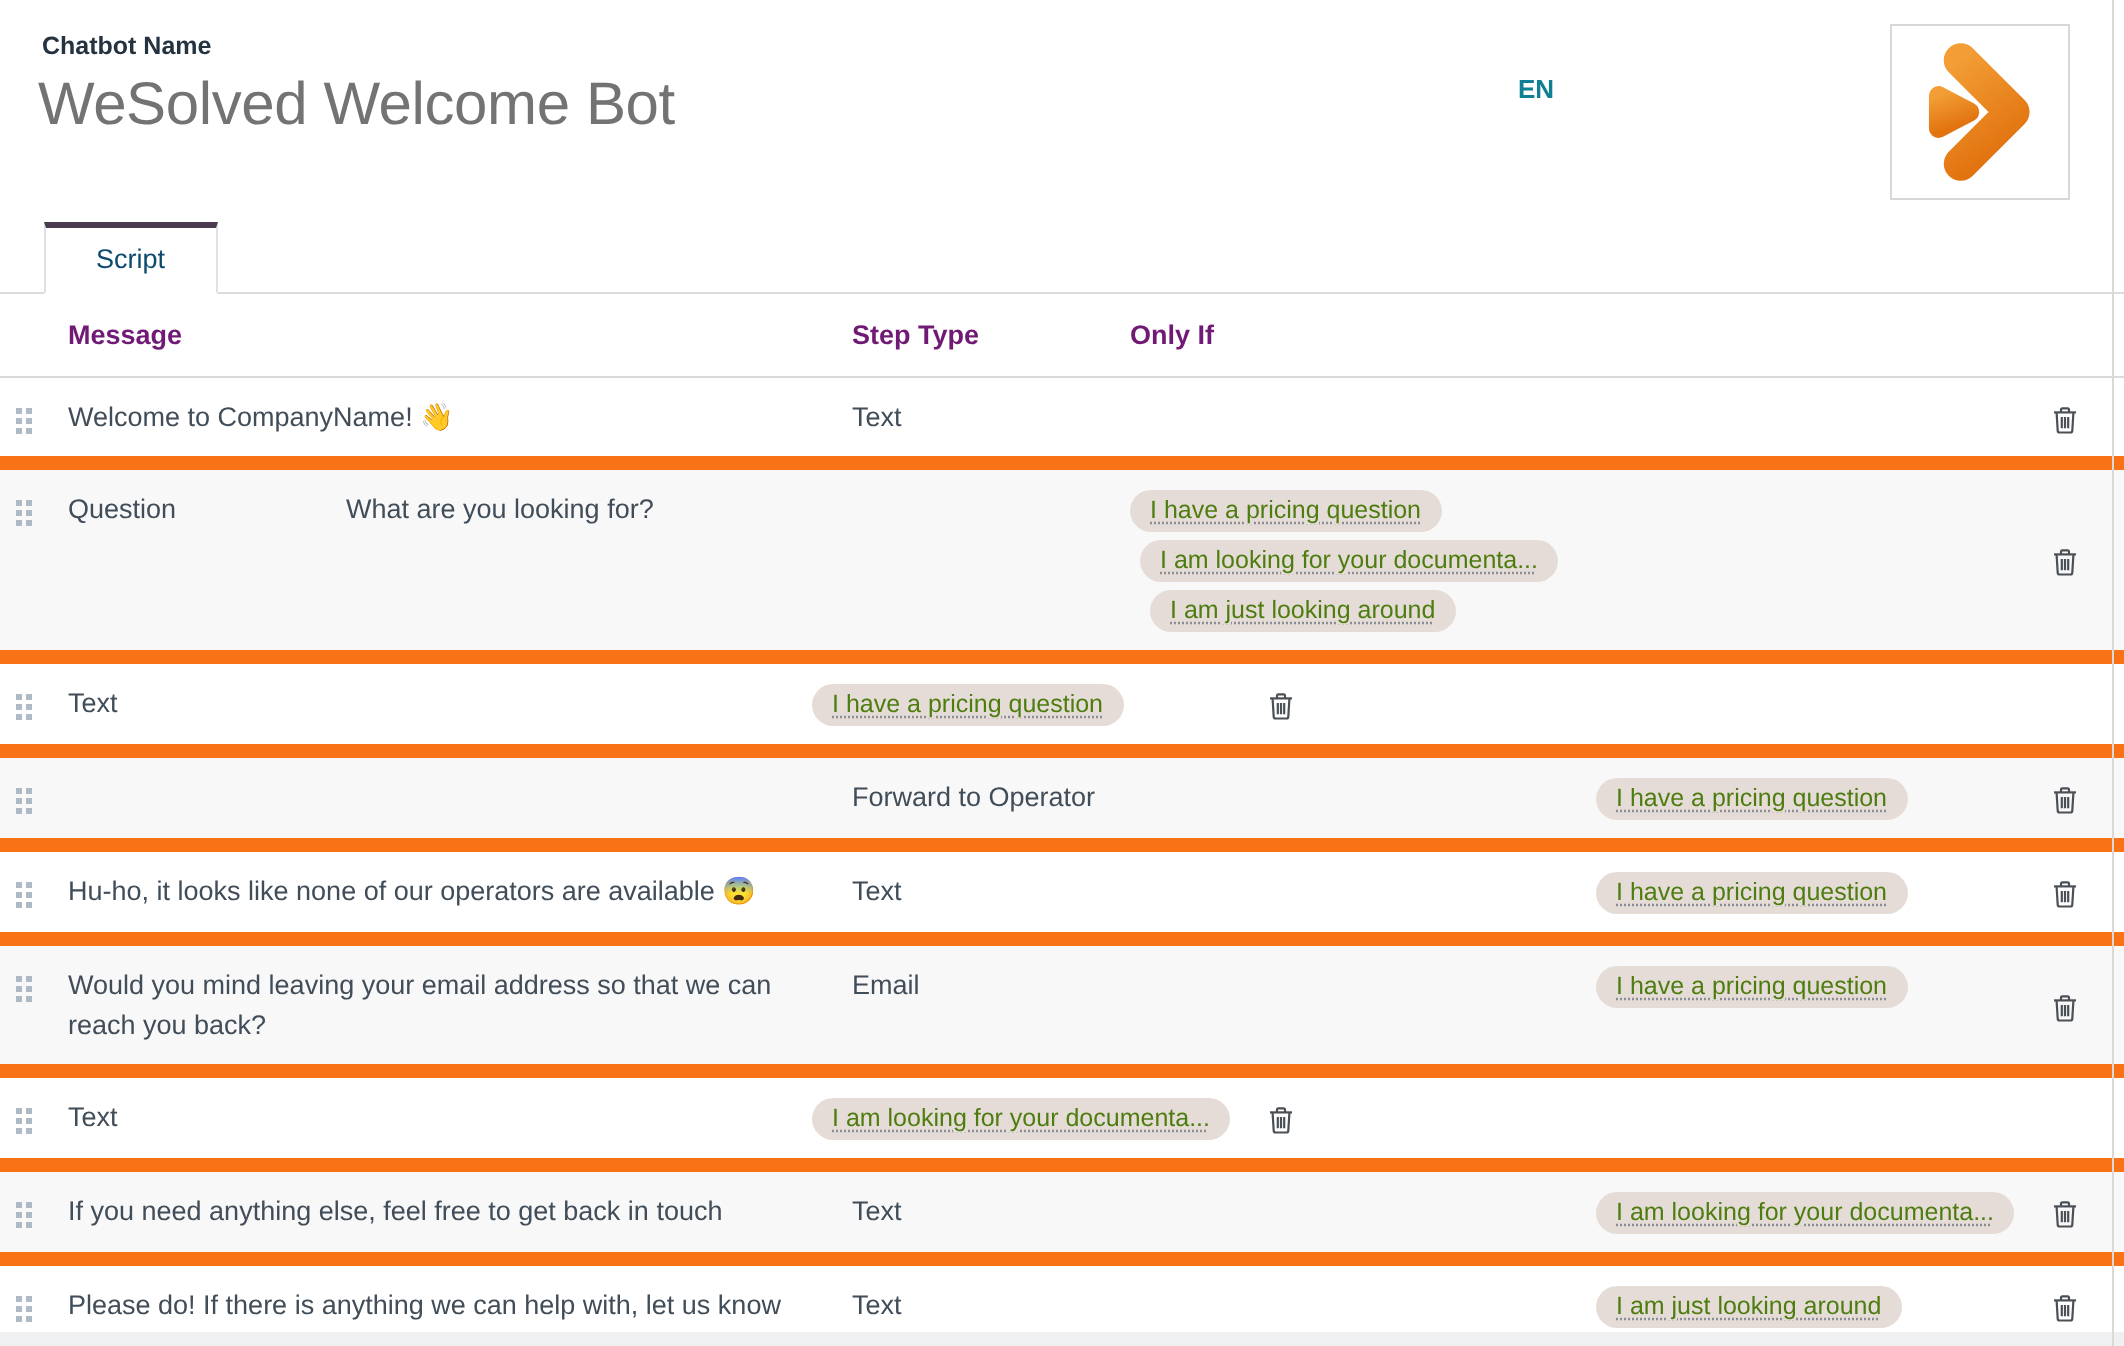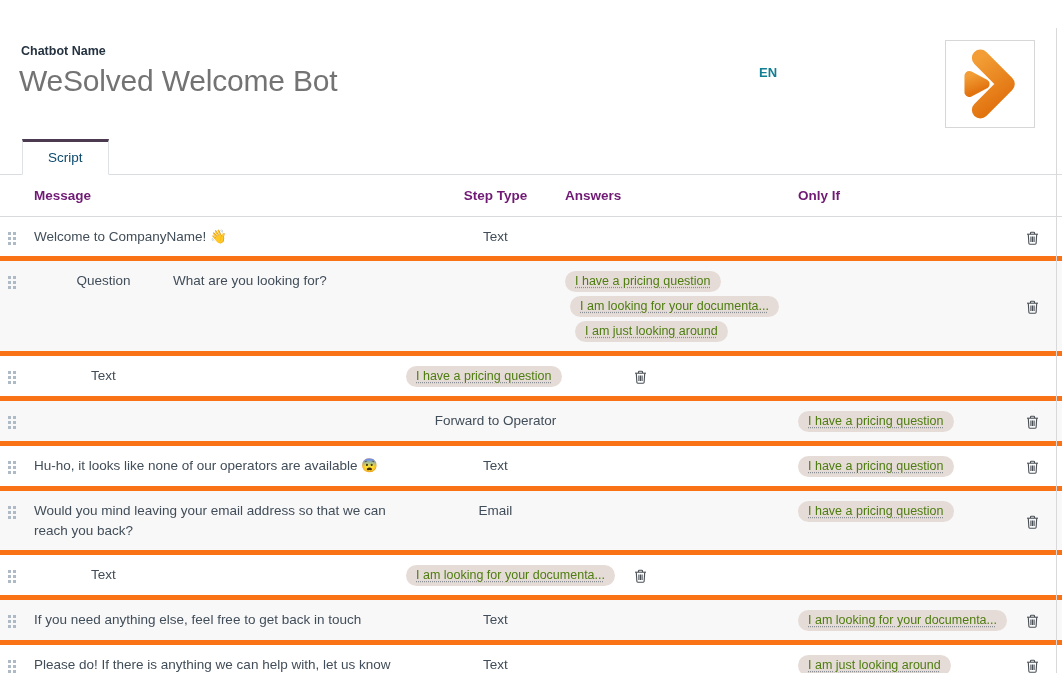--- a/index.html
+++ b/index.html
@@ -1,51 +1,51 @@
 <!DOCTYPE html>
 <html><head>
 <meta charset="utf-8">
 <style>
   * { margin:0; padding:0; box-sizing:border-box; }
   html,body { width:1062px; height:673px; background:#fff; overflow:hidden;
     font-family:"Liberation Sans", sans-serif; }
   .page { position:relative; width:1062px; height:673px; background:#fff; }
 
   
-  .header { position:relative; height:110px;margin-top:28px; }
+  .header { position:relative; height:110px; }
   .chatbot-label { position:absolute; left:21px; top:16px; font-size:12.5px;
     font-weight:700; color:#253341; }
   .page-title { position:absolute; left:19px; top:36px; font-size:30px;
     font-weight:400; color:#737373; letter-spacing:-0.2px; }
   .lang { position:absolute; left:759px; top:37px; font-size:13px;
     font-weight:600; color:#0f7f93; cursor:pointer; }
   .logo-card { position:absolute; left:945px; top:12px; width:90px; height:88px;
     background:#fff; border:1px solid #d7d7d7; display:flex;
     align-items:center; justify-content:center; }
 
   
   .tabbar { position:relative; height:37px; border-bottom:1px solid #d9dde0; }
   .tab { position:absolute; left:22px; bottom:-1px; padding:8px 25px 9px 25px;
     font-size:13.5px; color:#0c4a6e; background:#fff; cursor:pointer;
     border:1px solid #dee2e6; border-bottom:1px solid #fff;
     border-top:3px solid #4c3a50; }
 
   
   .table { width:1062px; }
-  .trow { display:flex; align-items:stretch; border-bottom:5px solid #f97316; }
+  .trow { display:flex; align-items:stretch; border-bottom:7px solid #f97316; }
   .trow.striped { background:#f8f8f9; }
   .thead { display:flex; border-bottom:1px solid #d8dbde; }
   .thead .cell { padding-top:11px; padding-bottom:10px; font-size:13.5px;
     font-weight:700; color:#701a75; }
 
   .cell { padding-top:10px; padding-bottom:9px; font-size:13.5px;
     color:#414d58; line-height:20px; }
   .c-handle { width:34px; padding-left:8px; padding-top:15px; }
   .c-msg    { width:392px; padding-right:28px; }
-  .c-step   { width:139px;text-align:center; }
+  .c-step   { width:139px; }
   .c-ans    { width:233px; display:flex; flex-direction:column;
               align-items:flex-start; gap:4px; }
   .c-only   { width:228px; display:flex; flex-direction:column;
               align-items:flex-start; }
   .c-del    { width:36px; display:flex; justify-content:flex-start;
               padding-top:11px; }
 
   .drag-handle { display:grid; grid-template-columns:repeat(2,3px);
     grid-auto-rows:3px; gap:2px; cursor:grab; }
   .drag-handle i { background:#aebac6; display:block; }
@@ -93,21 +93,20 @@
   <div class="tabbar">
     <div class="tab">Script</div>
   </div>
 
   <div class="table">
 
     <div class="thead">
       <div class="cell c-handle"></div>
       <div class="cell c-msg">Message</div>
       <div class="cell c-step">Step Type</div>
-      <div class="cell c-ans">Answers</div>
       <div class="cell c-only">Only If</div>
       <div class="cell c-del"></div>
     </div>
 
     <div class="trow">
       <div class="cell c-handle">
           <div class="drag-handle">
             <i></i>
             <i></i>
             <i></i>

